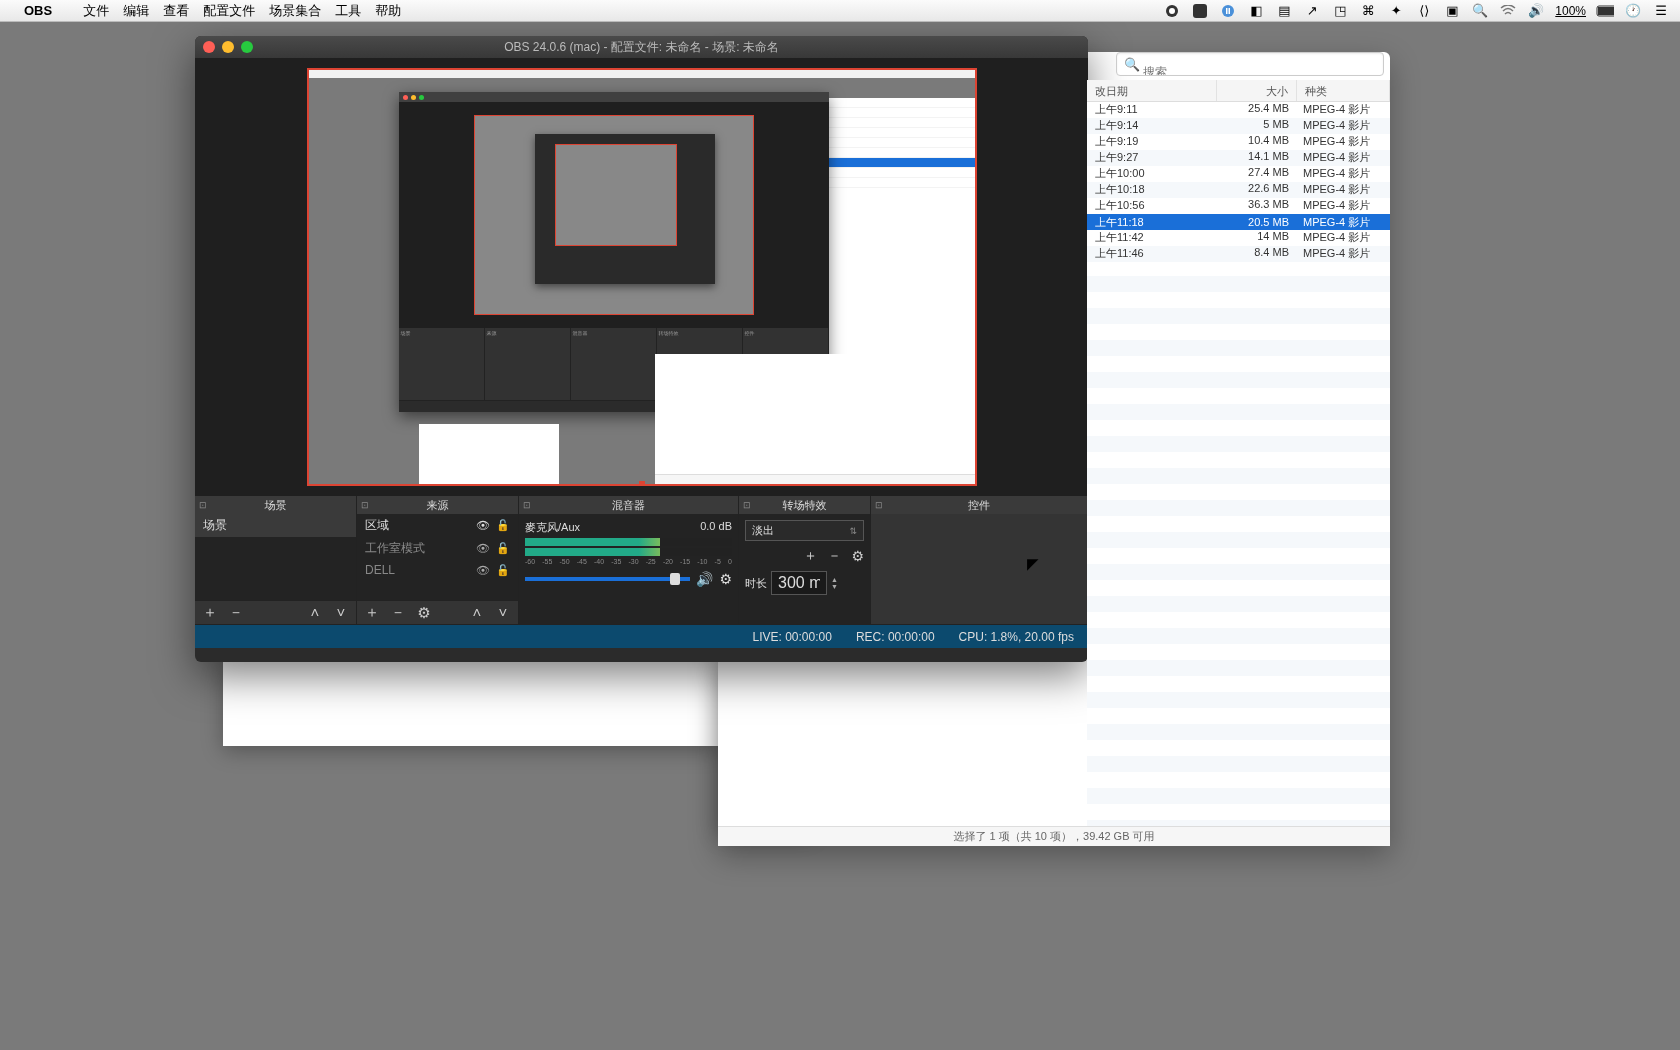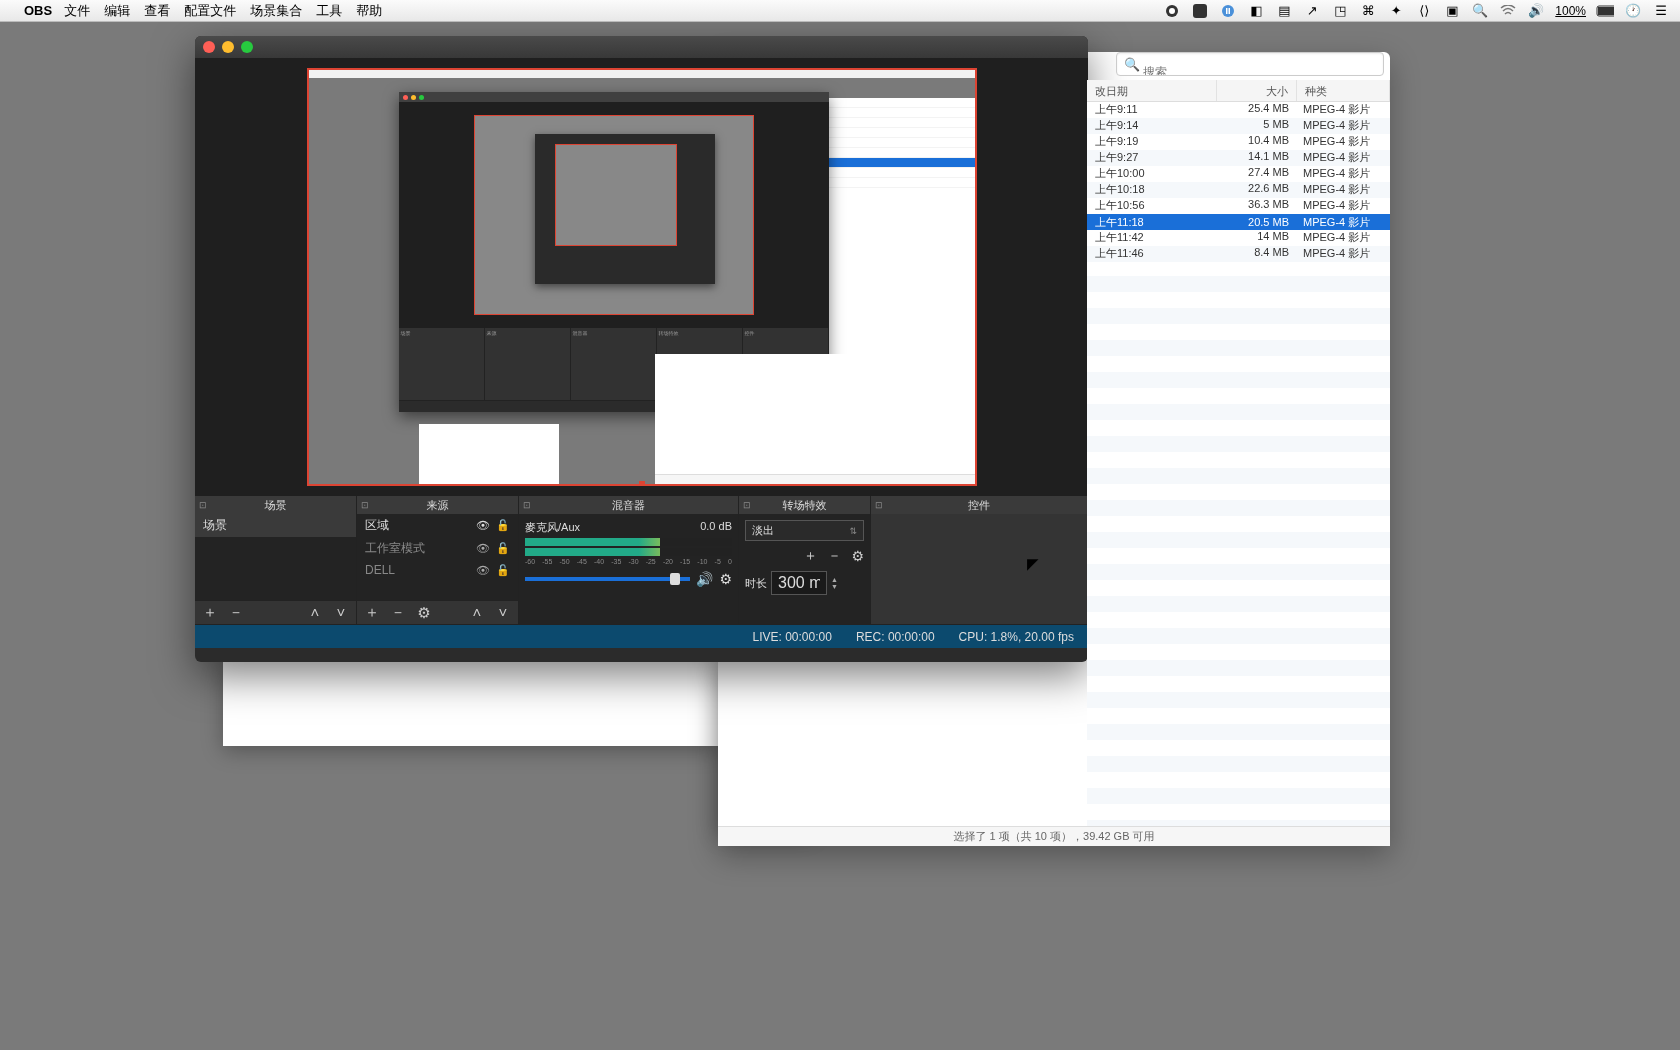--- a/index.html
+++ b/index.html
@@ -1,21 +1,21 @@
 <!DOCTYPE html>
 <html><head>
 <meta charset="utf-8">
 <style>
 * { margin: 0; padding: 0; box-sizing: border-box; font-family: -apple-system, BlinkMacSystemFont, "Helvetica Neue", sans-serif; }
 body { width: 1680px; height: 1050px; background: #7a7a7a; overflow: hidden; position: relative; }
 
 
 .menubar { position: absolute; top: 0; left: 0; right: 0; height: 22px; background: linear-gradient(#fbfbfb, #e8e8e8); display: flex; align-items: center; padding: 0 10px; font-size: 13px; border-bottom: 1px solid #bbb; z-index: 100; }
 .menubar .apple { margin-right: 14px; font-size: 15px; }
-.menubar .appname { font-weight: 600; margin-right: 12px; }
+.menubar .appname { font-weight: 600; margin-right: 31px; }
 .menubar .menu-item { margin-right: 14px; cursor: default; }
 .menubar .right { margin-left: auto; display: flex; align-items: center; gap: 10px; }
 .menubar .right .ico { width: 18px; height: 18px; display: inline-flex; align-items: center; justify-content: center; font-size: 13px; }
 .menubar .battery { font-size: 12px; text-decoration: underline; }
 
 
 .obs-window { position: absolute; top: 36px; left: 195px; width: 893px; height: 626px; background: #2b2b2b; border-radius: 6px; box-shadow: 0 14px 40px rgba(0,0,0,0.5); overflow: hidden; z-index: 30; }
 .obs-titlebar { height: 22px; background: linear-gradient(#4a4a4a, #383838); display: flex; align-items: center; padding-left: 8px; font-size: 12px; color: #ccc; position: relative; }
 .obs-titlebar .dots { display: flex; gap: 7px; }
 .obs-titlebar .dot { width: 12px; height: 12px; border-radius: 50%; }
@@ -251,20 +251,21 @@
 <div class="finder-body-stripes"></div>
 <div class="finder-status">选择了 1 项（共 10 项），39.42 GB 可用</div>
 
 <div class="obs-window">
   <div class="obs-titlebar">
     <div class="dots">
       <div class="dot red"></div>
       <div class="dot yellow"></div>
       <div class="dot green"></div>
     </div>
+    <div class="title">OBS 24.0.6 (mac) - 配置文件: 未命名 - 场景: 未命名</div>
   </div>
 
   <div class="obs-preview">
     <div class="preview-frame">
       <div class="inner-shot">
         <div class="inner-menubar"></div>
         <div class="inner-finder">
             <div class="irow"></div>
             <div class="irow"></div>
             <div class="irow0irow"></div>

